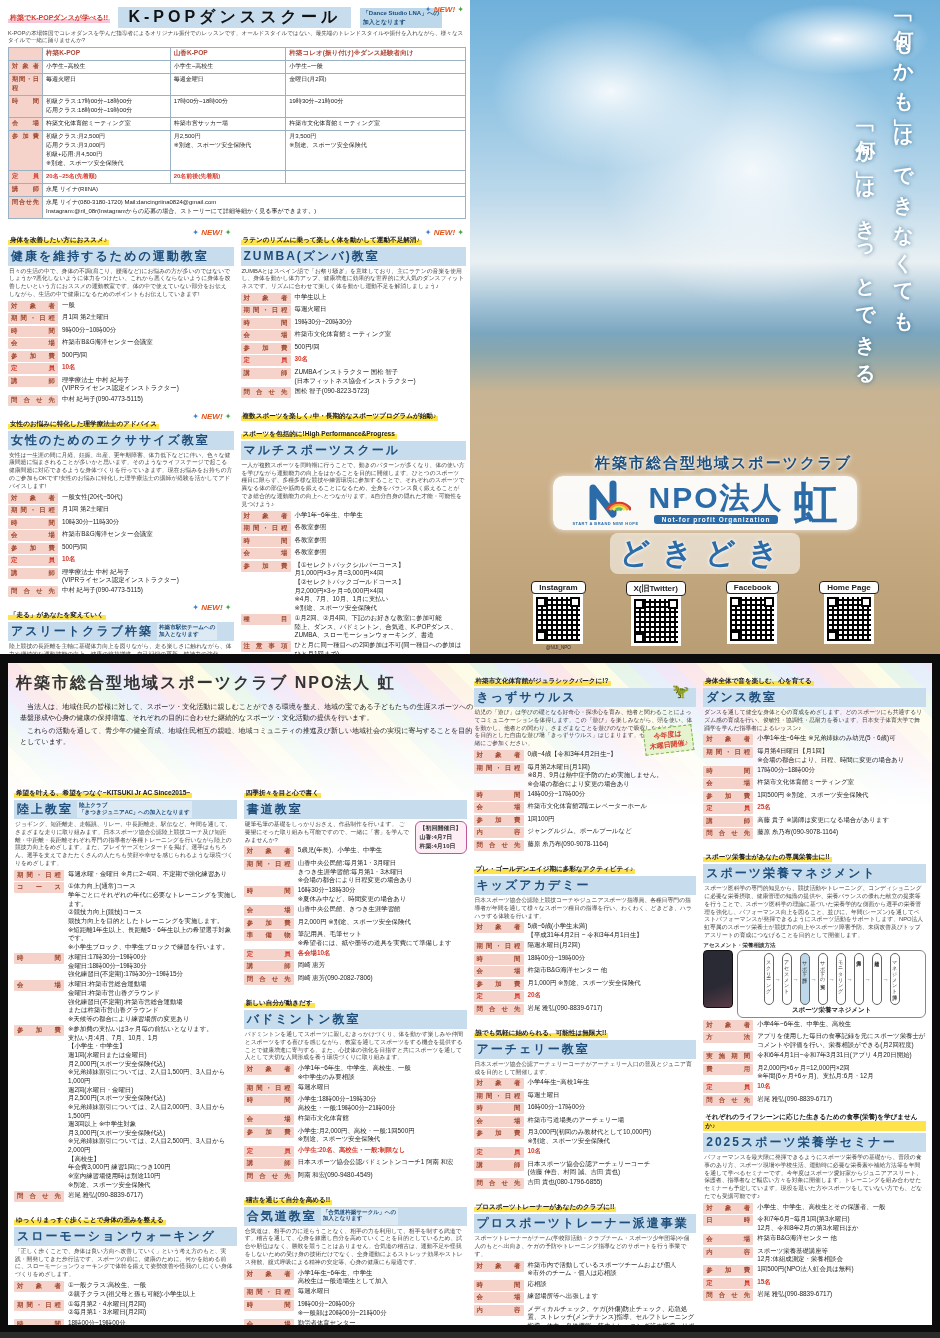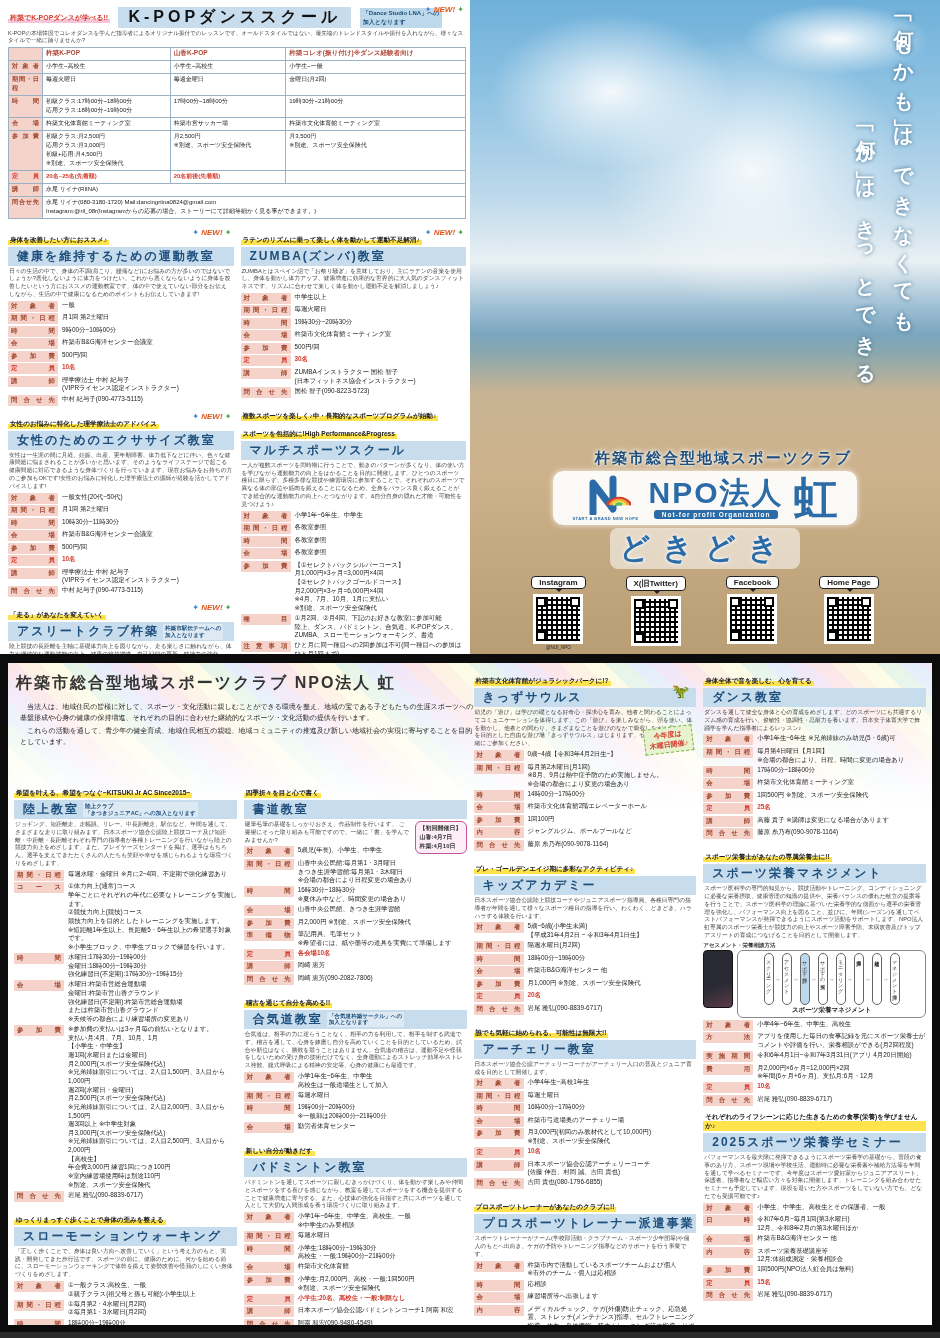--- a/index.html
+++ b/index.html
@@ -9,21 +9,21 @@
   .page{background:#fff;overflow:hidden;position:relative;}
   .page1{height:654px;display:flex;margin:0;}
   .p1-left{width:470px;padding:4px 3px 0 7px;}
   .p1-right{width:470px;position:relative;overflow:hidden;}
   .page2wrap{background:#0c0c0c;padding:9px 8px 7px 8px;}
   .page2{height:662px;}
   
   .sec{position:relative;margin:3px 1px 6px 1px;}
   .tagline{display:inline-block;font-size:6.6px;font-weight:bold;color:#222;
     background:linear-gradient(transparent 45%,#ffe34d 45%);padding:0 2px;margin:1px 0;}
-  .titlebar{background:#c7dcec;margin:1px 0 2px 0;padding:1px 9px;display:flex;align-items:center;gap:4px;}
+  .titlebar{background:#c7dcec;margin:1px 0 2px 0;padding:1px 3px;display:flex;gap:4px;}
   .sectitle{font-size:12px;font-weight:bold;color:#1d4e7c;letter-spacing:2px;white-space:nowrap;}
   .titlenote{font-size:5.6px;font-weight:bold;color:#1d4e7c;background:#ddeaf4;padding:1px 2px;line-height:1.2;white-space:pre-line;}
   .secdesc{font-size:5.8px;line-height:1.35;color:#444;margin:2px 1px;}
   .rows{margin-top:2px;}
   .frow{display:flex;gap:4px;margin:1.5px 0;align-items:flex-start;}
   .flabel{flex:0 0 50px;background:#f6d3ca;color:#a14a32;font-size:6.4px;font-weight:bold;
     padding:1px 3px;text-align:justify;text-align-last:justify;border-radius:1px;}
   .flabel.redlab{color:#d43c2e;}
   .fval{flex:1;font-size:6.4px;color:#222;white-space:pre-line;line-height:1.35;}
   .fval.redval{color:#d43c2e;font-weight:bold;}
@@ -70,21 +70,21 @@
   .logomotto{font-size:4px;color:#2b6ca8;font-weight:bold;letter-spacing:.5px;margin-top:1px;}
   .npoline{display:flex;flex-direction:column;align-items:center;}
   .nponame{font-size:30px;font-weight:bold;color:#2b6ca8;letter-spacing:2px;line-height:1;}
   .nposub{font-size:6.5px;font-weight:bold;color:#fff;background:#2b6ca8;border-radius:3px;padding:1px 8px;margin-top:2px;letter-spacing:1px;}
   .orgmark{font-size:44px;font-weight:bold;color:#2b6ca8;line-height:1;}
   .recruit{font-size:30px;font-weight:bold;color:#2b6ca8;letter-spacing:12px;background:rgba(255,255,255,.55);
     border-radius:8px;padding:0 10px;text-shadow:0 0 2px #fff,0 0 4px #fff;}
   .qr-row{display:flex;gap:40px;margin-top:4px;}
   .qr-item{display:flex;flex-direction:column;align-items:center;}
   .qr-bubble{background:#fff;border:1px solid #222;border-radius:4px;font-size:8px;font-weight:bold;color:#222;
-    padding:1px 7px;position:relative;margin-bottom:5px;white-space:nowrap;}
+    padding:1px 7px;position:relative;white-space:nowrap;}
   .qr-bubble:after{content:"";position:absolute;left:50%;bottom:-4px;margin-left:-3px;border:4px solid transparent;border-top-color:#222;border-bottom:0;}
   .qr{width:50px;height:50px;background:#fff;padding:3px;position:relative;}
   .qrpat{width:100%;height:100%;position:relative;
     background-image:repeating-linear-gradient(0deg,#000 0 2px,transparent 2px 5px),
                      repeating-linear-gradient(90deg,#000 0 2px,transparent 2px 5px);}
   .qc{position:absolute;width:10px;height:10px;border:2px solid #000;background:#fff;}
   .qc.tl{top:0;left:0;} .qc.tr{top:0;right:0;} .qc.bl{bottom:0;left:0;}
   .qr-sub{font-size:4.5px;color:#222;margin-top:1px;}
   
   .p2-rainbow{position:absolute;left:0;top:0;right:0;height:150px;
@@ -553,20 +553,59 @@
                 </div>
                 <div class="frow">
                   <span class="flabel">講師</span>
                   <span class="fval">岡崎 恵芳</span>
                 </div>
                 <div class="frow">
                   <span class="flabel">問合せ先</span>
                   <span class="fval">岡崎 恵芳(090-2082-7806)</span>
                 </div>
               </div></section>
+            <section class="sec"><div class="tagline">新しい自分が動きだす</div><div class="titlebar">
+                <span class="sectitle">バドミントン教室</span>
+              </div><p class="secdesc">バドミントンを通してスポーツに親しむきっかけづくり、体を動かす楽しみや仲間とスポーツをする喜びを感じながら、教室を通してスポーツをする機会を提供することで健康増進に寄与する。また、心技体の強化を目指すと共にスポーツを通して人として大切な人間形成を養う環境づくりに取り組みます。</p><div class="rows">
+                <div class="frow">
+                  <span class="flabel">対象者</span>
+                  <span class="fval">小学1年~6年生、中学生、高校生、一般
+※中学生のみ要相談</span>
+                </div>
+                <div class="frow">
+                  <span class="flabel">期間・日程</span>
+                  <span class="fval">毎週水曜日</span>
+                </div>
+                <div class="frow">
+                  <span class="flabel">時間</span>
+                  <span class="fval">小学生:18時00分~19時30分
+高校生・一般:19時00分~21時00分</span>
+                </div>
+                <div class="frow">
+                  <span class="flabel">会場</span>
+                  <span class="fval">杵築市文化体育館</span>
+                </div>
+                <div class="frow">
+                  <span class="flabel">参加費</span>
+                  <span class="fval">小学生:月2,000円、高校・一般:1回500円
+※別途、スポーツ安全保険代</span>
+                </div>
+                <div class="frow">
+                  <span class="flabel redlab">定員</span>
+                  <span class="fval redval">小学生:20名、高校生・一般:制限なし</span>
+                </div>
+                <div class="frow">
+                  <span class="flabel">講師</span>
+                  <span class="fval">日本スポーツ協会公認バドミントンコーチ1 阿南 和宏</span>
+                </div>
+                <div class="frow">
+                  <span class="flabel">問合せ先</span>
+                  <span class="fval">阿南 和宏(090-9480-4549)</span>
+                </div>
+              </div></section>
             <section class="sec"><div class="tagline">稽古を通じて自分を高める!!</div><div class="titlebar">
                 <span class="sectitle">合気道教室</span>
                 <span class="titlenote">「合気道杵築サークル」への
 加入となります</span>
               </div><p class="secdesc">合気道は、相手の力に逆らうことなく、相手の力を利用して、相手を制する武道です。稽古を通して、心身を錬磨し自分を高めていくことを目的としているため、試合や順位はなく、勝敗を競うことはありません。合気道の稽古は、運動不足や怪我をしないための受け身の技術だけでなく、全身運動によるストレッチ効果やストレス発散、腹式呼吸による精神の安定等、心身の健康にも最適です。</p><div class="rows">
                 <div class="frow">
                   <span class="flabel">対象者</span>
                   <span class="fval">小学1年生~6年生、中学生
 高校生は一般道場生として加入</span>
                 </div>
@@ -575,59 +614,20 @@
                   <span class="fval">毎週水曜日</span>
                 </div>
                 <div class="frow">
                   <span class="flabel">時間</span>
                   <span class="fval">19時00分~20時00分
 ※一般部は20時00分~21時00分</span>
                 </div>
                 <div class="frow">
                   <span class="flabel">会場</span>
                   <span class="fval">勤労者体育センター</span>
-                </div>
-              </div></section>
-            <section class="sec"><div class="tagline">新しい自分が動きだす</div><div class="titlebar">
-                <span class="sectitle">バドミントン教室</span>
-              </div><p class="secdesc">バドミントンを通してスポーツに親しむきっかけづくり、体を動かす楽しみや仲間とスポーツをする喜びを感じながら、教室を通してスポーツをする機会を提供することで健康増進に寄与する。また、心技体の強化を目指すと共にスポーツを通して人として大切な人間形成を養う環境づくりに取り組みます。</p><div class="rows">
-                <div class="frow">
-                  <span class="flabel">対象者</span>
-                  <span class="fval">小学1年~6年生、中学生、高校生、一般
-※中学生のみ要相談</span>
-                </div>
-                <div class="frow">
-                  <span class="flabel">期間・日程</span>
-                  <span class="fval">毎週水曜日</span>
-                </div>
-                <div class="frow">
-                  <span class="flabel">時間</span>
-                  <span class="fval">小学生:18時00分~19時30分
-高校生・一般:19時00分~21時00分</span>
-                </div>
-                <div class="frow">
-                  <span class="flabel">会場</span>
-                  <span class="fval">杵築市文化体育館</span>
-                </div>
-                <div class="frow">
-                  <span class="flabel">参加費</span>
-                  <span class="fval">小学生:月2,000円、高校・一般:1回500円
-※別途、スポーツ安全保険代</span>
-                </div>
-                <div class="frow">
-                  <span class="flabel redlab">定員</span>
-                  <span class="fval redval">小学生:20名、高校生・一般:制限なし</span>
-                </div>
-                <div class="frow">
-                  <span class="flabel">講師</span>
-                  <span class="fval">日本スポーツ協会公認バドミントンコーチ1 阿南 和宏</span>
-                </div>
-                <div class="frow">
-                  <span class="flabel">問合せ先</span>
-                  <span class="fval">阿南 和宏(090-9480-4549)</span>
                 </div>
               </div></section>
           </div>
         <div class="pcol2" id="p2col2">
             <section class="sec"><div class="tagline">杵築市文化体育館がジュラシックパークに!?</div><div class="titlebar">
                 <span class="sectitle">きっずサウルス</span>
               </div><span class="secicon">🦖</span><div class="burst">今年度は
 木曜日開催♪</div><p class="secdesc">幼児の「遊び」は学びの礎となる好奇心・探求心を育み、他者と関わることによってコミュニケーションを体得します。この「遊び」を楽しみながら、頭を使い、体を動かし、他者との関わり、さまざまなことを遊びのなかで吸収しながら学ぶことを目的とした自由な遊び場「きっずサウルス」はじまります。ぜひ、お子さんと一緒にご参加ください。</p><div class="rows">
                 <div class="frow">
                   <span class="flabel">対象者</span>

